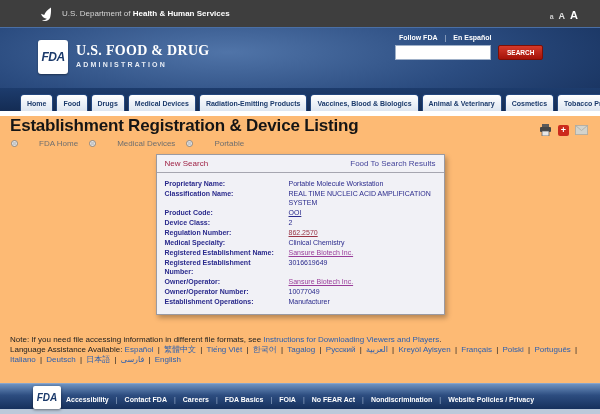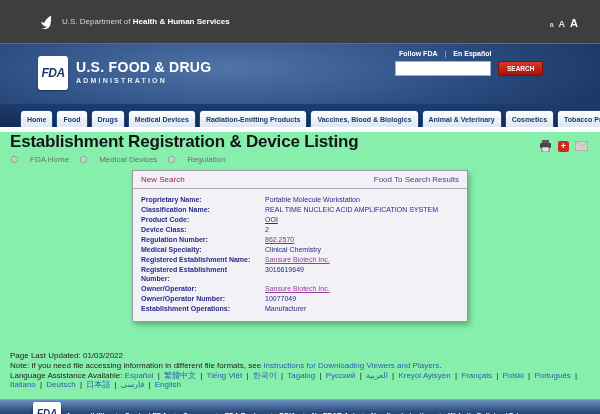--- a/index.html
+++ b/index.html
@@ -1,67 +1,67 @@
 <!DOCTYPE html>
 <html><head>
 <meta charset="utf-8">
 <style>
   * { margin:0; padding:0; box-sizing:border-box; }
   html,body { width:600px; height:414px; overflow:hidden; background:#fff;
     font-family:"Liberation Sans", sans-serif; }
 
   
-  .topbar { height:43px; background:#3e3e3e; display:flex; align-items:center;
+  .topbar { height:27px; background:#3e3e3e; display:flex; align-items:center;
     padding:0 22px 0 38px; }
   .topbar .eagle { width:16px; height:16px; margin-right:8px; flex:0 0 auto; }
   .topbar .dept { font-size:8px; color:#d6d6d6; }
   .topbar .dept b { color:#ffffff; }
   .topbar .spacer { flex:1; }
   .tsz { color:#cccccc; font-weight:bold; margin-left:5px; cursor:pointer; }
   .tsz0 { font-size:7px; } .tsz1 { font-size:9px; color:#e2e2e2; } .tsz2 { font-size:11px; color:#fff; }
 
   
   .bluehead { height:61px; position:relative; border-top:1px solid #4a6fa5;
     background:radial-gradient(ellipse 75% 160% at 38% 40%, #5074a8 0%, #2b4c80 55%, #16305c 100%); }
   .fda-logo { position:absolute; left:38px; top:12px; width:30px; height:34px;
     background:#fff; border-radius:3px; display:flex; align-items:center; justify-content:center;
     box-shadow:0 1px 2px rgba(0,0,0,.4); }
   .fda-logo span { color:#1b3a6b; font-weight:bold; font-style:italic; font-size:12px; letter-spacing:-0.5px; }
   .brand { position:absolute; left:76px; top:15px; color:#fff; }
-  .brand .l1 { font-size:14px; font-weight:bold; letter-spacing:.3px; }
+  .brand .l1 { font-size:14px; font-weight:bold; letter-spacing:.3px;font-family:Liberation Serif, serif; }
   .brand .l2 { font-size:7px; letter-spacing:2.2px; color:#e8edf5; margin-top:2px; font-weight:bold; }
   .head-right { position:absolute; right:55px; top:6px; width:150px; }
   .follow-row { display:flex; gap:7px; color:#fff; font-size:7px; font-weight:bold; margin-bottom:4px; padding-left:4px; }
   .follow-row .sep { color:#bcc9dd; font-weight:normal; }
   .search-row { display:flex; align-items:center; }
   .search-input { width:96px; height:15px; border:1px solid #9fb0c8; background:#fff; font-size:8px; padding:0 3px; }
   .search-btn { margin-left:7px; height:15px; padding:0 8px; border:1px solid #7d0f06;
     background:linear-gradient(#d63a2a,#a31208); color:#fff; font-size:6.5px; font-weight:bold;
     border-radius:2px; cursor:pointer; font-family:"Liberation Sans",sans-serif; }
 
   
   .navrow { height:23px; background:linear-gradient(#1d3c6d,#142c54);
     display:flex; align-items:flex-end; padding-left:20px; }
   .tab { background:linear-gradient(#ffffff,#dde6f1); border:1px solid #24477e; border-bottom:none;
     border-radius:4px 4px 0 0; color:#1b3a6b; font-size:7px; font-weight:bold;
     padding:5px 6px 4px; margin-right:3px; white-space:nowrap; cursor:pointer; }
 
   
-  .main { position:relative; height:267px; background:#86efac; }
+  .main { position:relative; height:267px; background:#fdba74; }
   .page-title { margin:5px 0 0 10px; font-size:17px; font-weight:bold; color:#151515; letter-spacing:-0.2px; }
   .breadcrumb { display:flex; gap:11px; margin:3px 0 0 11px; align-items:center; }
-  .bc-item { display:flex; align-items:center; gap:12px; font-size:8px; color:#6e6e6e; cursor:pointer; }
+  .bc-item { display:flex; align-items:center; gap:21px; font-size:8px; color:#6e6e6e; cursor:pointer; }
   .bc-dot { width:7px; height:7px; border-radius:50%; border:1px solid #8a8a8a;
     background:radial-gradient(circle at 50% 50%, #c9c9c9 0 40%, #f2f2f2 70%); }
   .title-icons { position:absolute; right:12px; top:8px; display:flex; gap:6px; align-items:center; }
   .share-icon { width:11px; height:11px; background:#cc2a1c; border-radius:2px; color:#fff;
     font-size:9px; font-weight:bold; line-height:10px; text-align:center; cursor:pointer; }
 
   
-  .rbox { width:336px; margin:6px auto 0; background:#f1f1f6; border:1px solid #9a9aa2;
+  .rbox { width:289px; margin:6px auto 0; background:#f1f1f6; border:1px solid #9a9aa2;
     box-shadow:2px 3px 5px rgba(0,0,0,.28); }
   .rbox-header { display:flex; justify-content:space-between; padding:4px 8px;
     font-size:8px; border-bottom:1px solid #a6a6b0; }
   .new-search { color:#9e2043; cursor:pointer; }
   .back-link { color:#44449a; cursor:pointer; }
   .rbox-body { padding:5px 8px 7px; }
   .frow { display:flex; margin:1px 0; font-size:7px; line-height:9px; }
   .frow .lbl { width:124px; padding-right:8px; font-weight:bold; color:#2a2a8c; flex:0 0 auto; }
   .frow .val { flex:1; color:#2a2a8c; }
   .val-link { text-decoration:underline; cursor:pointer; }
@@ -135,21 +135,21 @@
       <span class="bc-item">
         <span class="bc-dot"></span>
         <span>FDA Home</span>
       </span>
       <span class="bc-item">
         <span class="bc-dot"></span>
         <span>Medical Devices</span>
       </span>
       <span class="bc-item">
         <span class="bc-dot"></span>
-        <span>Regulation</span>
+        <span>Portable</span>
       </span>
     </div>
 
   <div class="title-icons">
     <svg width="13" height="12" viewBox="0 0 13 12">
       <rect x="3" y="0" width="7" height="3" fill="#5a5a5a"></rect>
       <rect x="1" y="3" width="11" height="5" rx="1" fill="#454545"></rect>
       <rect x="3" y="7" width="7" height="5" fill="#e7e7e7" stroke="#555" stroke-width="0.7"></rect>
     </svg>
     <div class="share-icon">+</div>
@@ -206,21 +206,20 @@
           <div class="val">10077049</div>
         </div>
         <div class="frow">
           <div class="lbl">Establishment Operations:</div>
           <div class="val">Manufacturer</div>
         </div>
       </div>
   </div>
 
   <div class="bottom-info">
-    <div>Page Last Updated: 01/03/2022</div>
     <div>
       <span>Note: If you need file accessing information in different file formats, see </span><span class="blue-link">Instructions for Downloading Viewers and Players</span><span>.</span>
     </div>
     <div>
       <span>Language Assistance Available: </span><span><span class="blue-link">Español</span><span class="lang-sep"> | </span><span class="blue-link">繁體中文</span><span class="lang-sep"> | </span><span class="blue-link">Tiếng Việt</span><span class="lang-sep"> | </span><span class="blue-link">한국어</span><span class="lang-sep"> | </span><span class="blue-link">Tagalog</span><span class="lang-sep"> | </span><span class="blue-link">Русский</span><span class="lang-sep"> | </span><span class="blue-link">العربية</span><span class="lang-sep"> | </span><span class="blue-link">Kreyòl Ayisyen</span><span class="lang-sep"> | </span><span class="blue-link">Français</span><span class="lang-sep"> | </span><span class="blue-link">Polski</span><span class="lang-sep"> | </span><span class="blue-link">Português</span><span class="lang-sep"> | </span><span class="blue-link">Italiano</span><span class="lang-sep"> | </span><span class="blue-link">Deutsch</span><span class="lang-sep"> | </span><span class="blue-link">日本語</span><span class="lang-sep"> | </span><span class="blue-link">فارسی</span><span class="lang-sep"> | </span><span class="blue-link">English</span></span>
     </div>
   </div>
 </div>
 
 <div class="footer">

